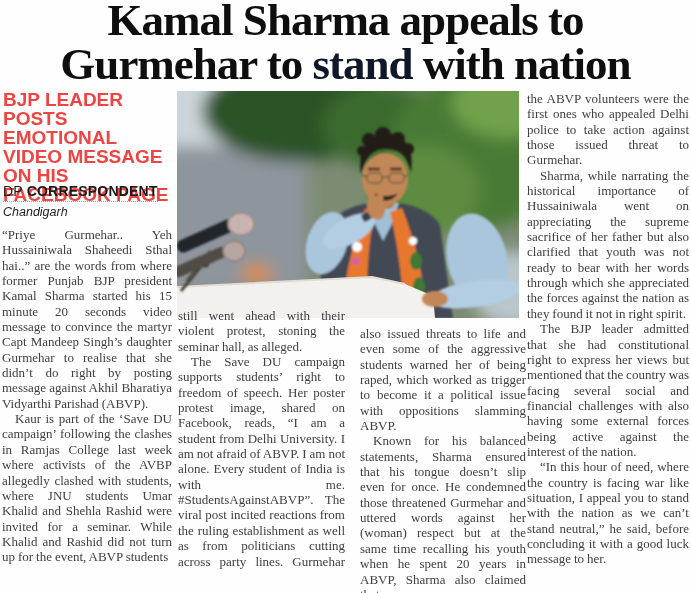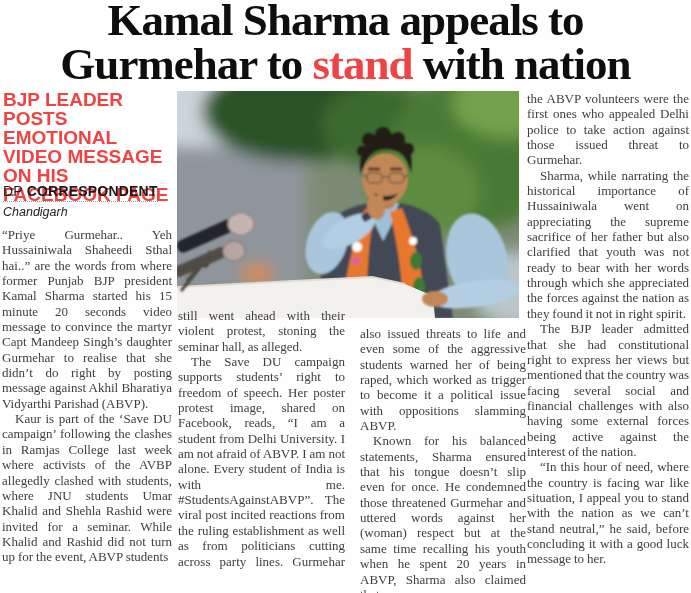--- a/index.html
+++ b/index.html
@@ -3,21 +3,21 @@
 <meta charset="utf-8">
 <style>
   html,body{margin:0;padding:0;background:#ffffff;}
   .page{position:relative;width:691px;height:593px;background:#fefefe;overflow:hidden;
         font-family:"Liberation Serif",serif;color:#181818;}
 
   
   .headline{position:absolute;top:-2px;left:0;width:691px;text-align:center;
             font-family:"Liberation Serif",serif;font-weight:700;
             font-size:45px;line-height:44px;letter-spacing:-1px;color:#0e0e0e;}
-  .headline .hl{color:#ef4444;}
+  .headline .hl{color:#0f172a;}
 
   
   .kicker{position:absolute;left:3px;top:90px;width:172px;
           font-family:"Liberation Sans",sans-serif;font-weight:700;
           font-size:19px;line-height:19px;color:#ef4444;}
   .byline{position:absolute;left:3px;top:182px;width:168px;
           font-family:"Liberation Sans",sans-serif;color:#1a1a1a;}
   .byline .who{font-size:14px;letter-spacing:.2px;border-bottom:1px dotted #9a9a9a;
                padding-bottom:2px;display:inline-block;text-align:right;}
   .byline .who b{font-weight:700;}

